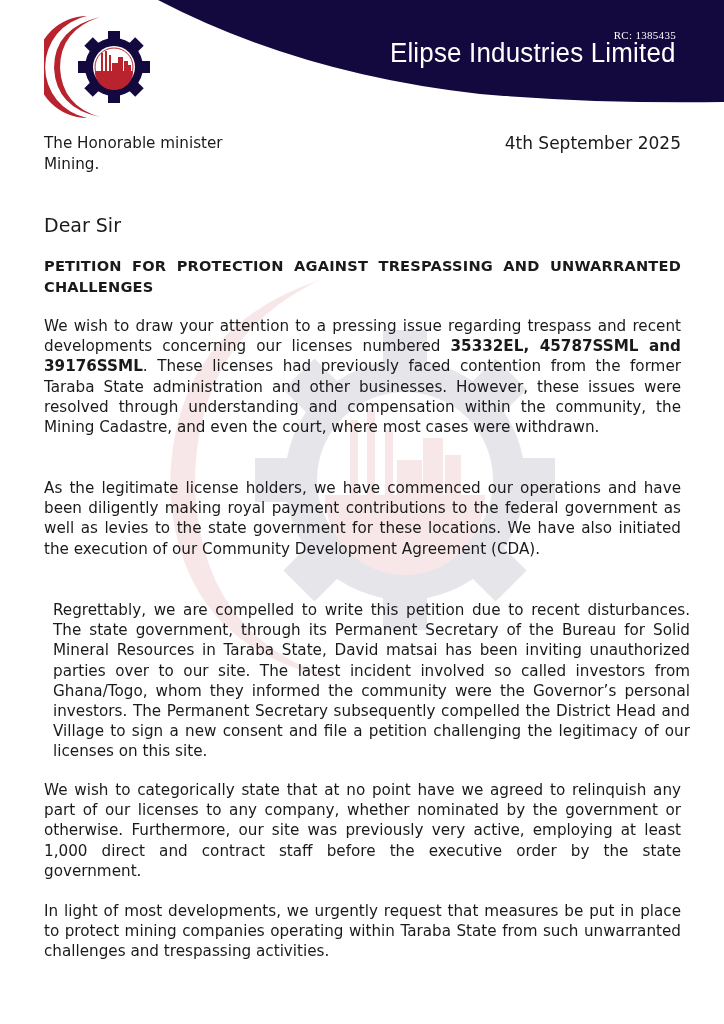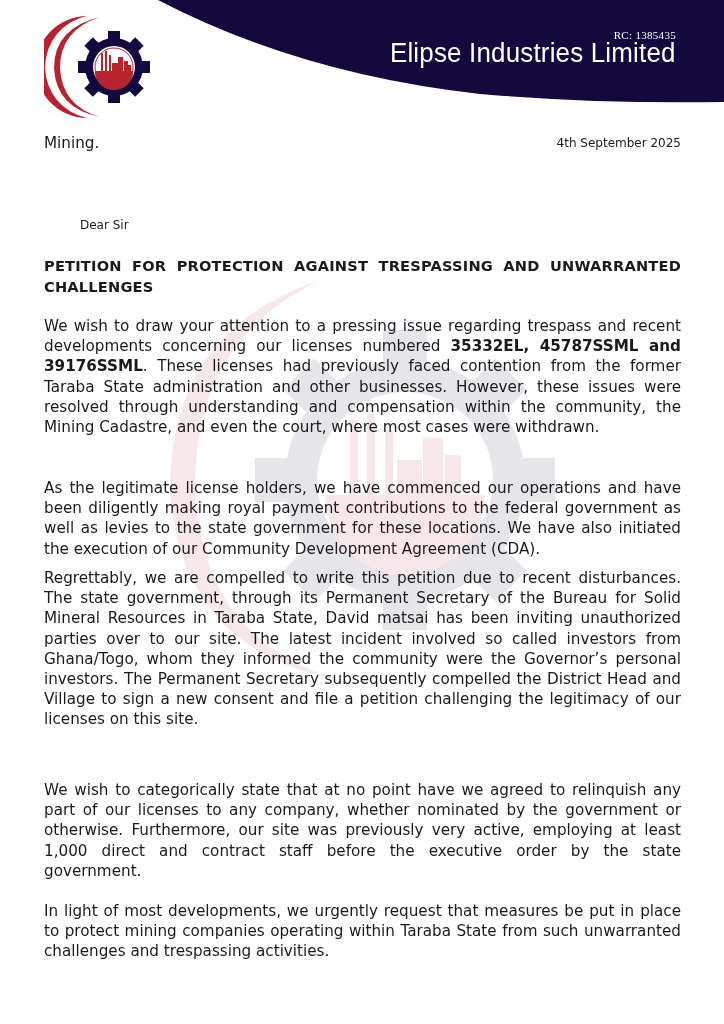--- a/index.html
+++ b/index.html
@@ -13,31 +13,31 @@
 
   .rc-number { position: absolute; right: 48px; top: 29px; color: #ffffff;
                font-family: Liberation Serif, serif; font-size: 11px; letter-spacing: 0.3px; }
   .company-name { position: absolute; right: 48px; top: 38px; color: #ffffff;
                   font-family: "Liberation Sans", sans-serif; font-size: 27px; font-weight: normal;
                   letter-spacing: 0.2px; transform: scaleX(0.96); transform-origin: right center; }
 
   .watermark { position: absolute; left: 150px; top: 270px; width: 420px; height: 420px; opacity: 0.10; }
   .recipient { position: absolute; left: 44px; top: 133px; font-size: 15.2px; line-height: 20.5px; }
   .recipient div { white-space: nowrap; }
-  .date { position: absolute; right: 43px; top: 133px; font-size: 12px; line-height: 20.5px; }
-  .salutation { position: absolute; left: 44px; top: 215px; font-size: 12px; line-height: 20.5px; margin-left: 36px; }
+  .date { position: absolute; right: 43px; top: 133px; font-size: 17px; line-height: 20.5px; }
+  .salutation { position: absolute; left: 44px; top: 215px; font-size: 19px; line-height: 20.5px; }
   .subject { position: absolute; left: 44px; top: 256px; width: 637px; font-size: 14.6px; font-weight: bold;
              line-height: 20.5px; text-align: justify; text-align-last: left; letter-spacing: 0.2px; word-spacing: 3px; }
 
   .para { position: absolute; left: 44px; width: 637px; font-size: 15.2px; line-height: 20.2px;
           text-align: justify; margin: 0; }
   .para b { font-weight: bold; }
   #p1 { top: 316px; }
   #p2 { top: 478px; }
-  #p3 { top: 568px; }
+  #p3 { top: 600px; margin-left: 9px; }
   #p4 { top: 780px; }
   #p5 { top: 901px; }
 </style>
 </head>
 <body>
 
 <div class="header-band">
   <svg width="724" height="130" viewBox="0 0 724 130">
     <path d="M158 0 L724 0 L724 102 Q600 104 480 94 Q300 74 158 0 Z" fill="#14093f"></path>
   </svg>
@@ -101,20 +101,21 @@
         <rect x="-20" y="-50" width="8" height="65"></rect>
         <rect x="-8" y="-20" width="25" height="35"></rect>
         <rect x="18" y="-42" width="20" height="57"></rect>
         <rect x="40" y="-25" width="16" height="40"></rect>
       </g>
     </g>
   </svg>
 </div>
 
 <div class="recipient">
+  <div>The Honorable minister</div>
   <div>Mining.</div>
 </div>
 <div class="date">4th September 2025</div>
 
 <div class="salutation">Dear Sir</div>
 
 <div class="subject">PETITION FOR PROTECTION AGAINST TRESPASSING AND UNWARRANTED CHALLENGES</div>
 
 <p class="para" id="p1"><span>We wish to draw your attention to a pressing issue regarding trespass and recent developments concerning our licenses numbered </span><b>35332EL, 45787SSML and 39176SSML</b><span>. These licenses had previously faced contention from the former Taraba State administration and other businesses. However, these issues were resolved through understanding and compen­sation within the community, the Mining Cadastre, and even the court, where most cases were withdrawn.</span></p>
 

